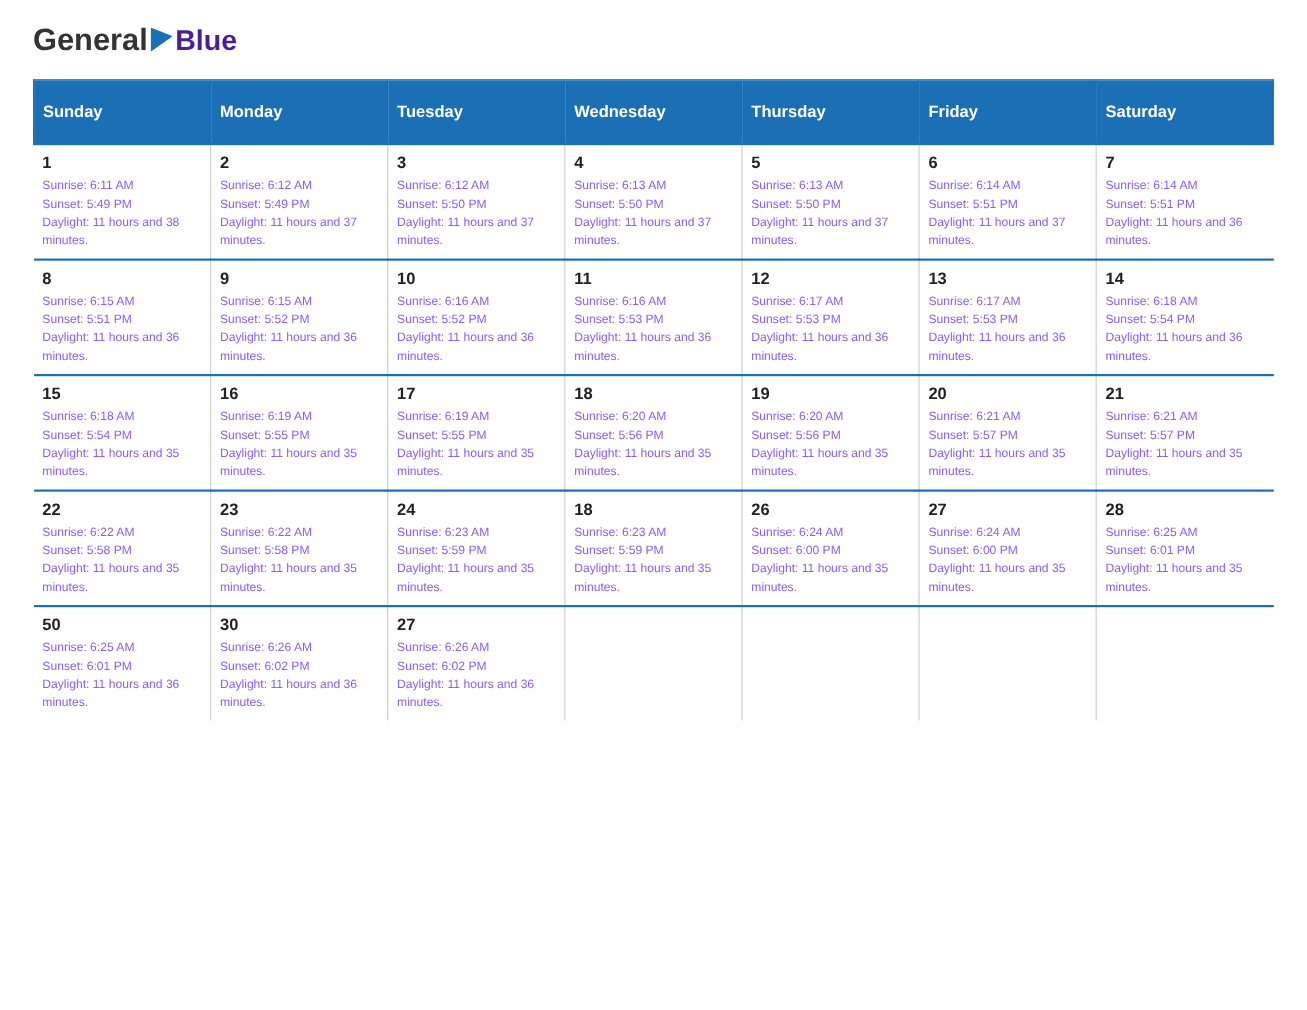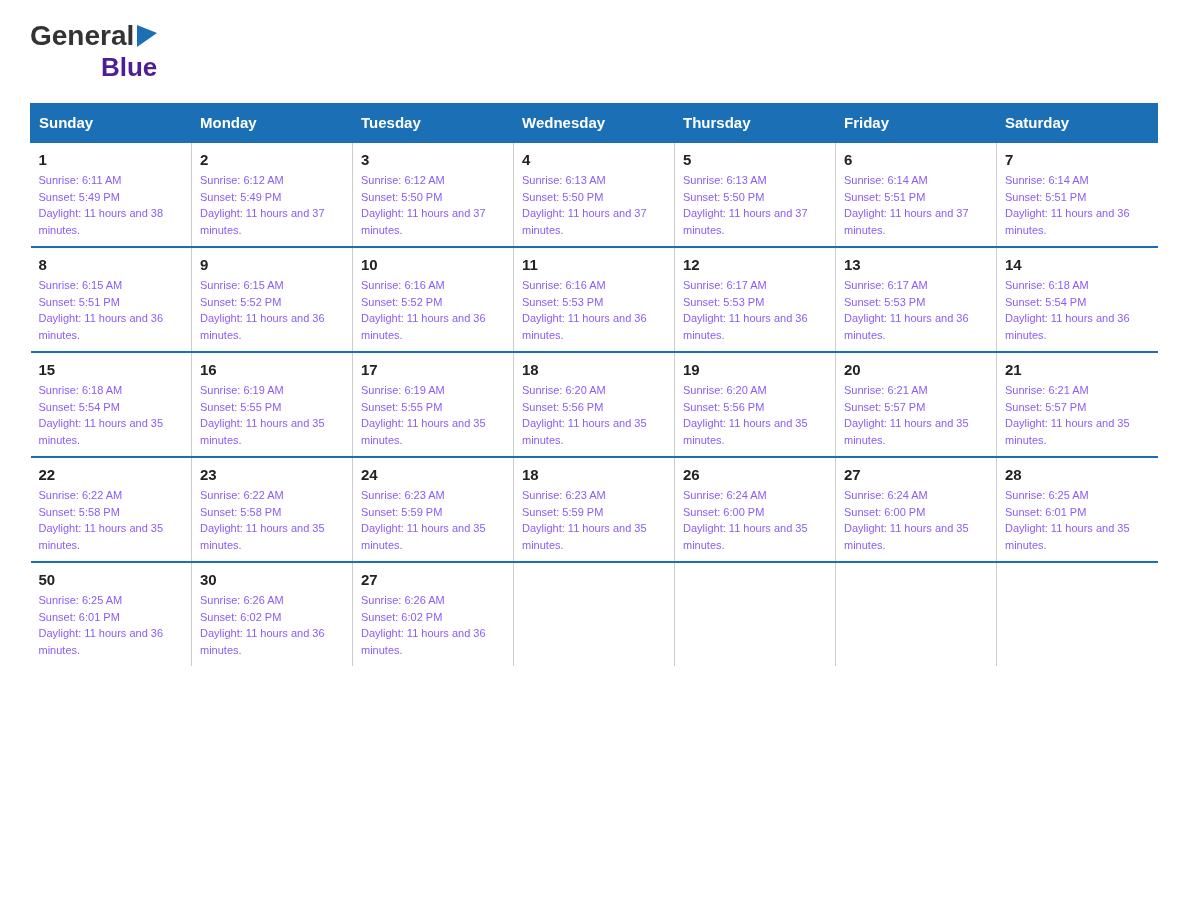--- a/index.html
+++ b/index.html
@@ -11,22 +11,22 @@
       min-height: 918px;
     }
     .header {
       display: flex;
       justify-content: space-between;
       align-items: flex-start;
       margin-bottom: 20px;
     }
     .logo {
       display: flex;
-      flex-direction: column;
-      align-items: flex-end;
+      flex-direction: row;
+      align-items: center;
     }
     .logo-line1 {
       display: flex;
       align-items: center;
     }
     .logo-line2 {
       color: #4c1d95;
       font-size: 26px;
       font-weight: bold;
       margin-left: 2px;
@@ -48,21 +48,21 @@
     }
     .calendar {
       width: 100%;
       border-collapse: collapse;
     }
     .calendar thead tr {
       background-color: #1a6fb5;
       color: #fff;
     }
     .calendar thead th {
-      padding: 10px 8px;
+      padding: 20px 8px;
       font-size: 15px;
       font-weight: bold;
       text-align: left;
       border: 1px solid #1a6fb5;
     }
     .calendar tbody tr {
       border-top: 2px solid #1a6fb5;
     }
     .calendar tbody td {
       vertical-align: top;

